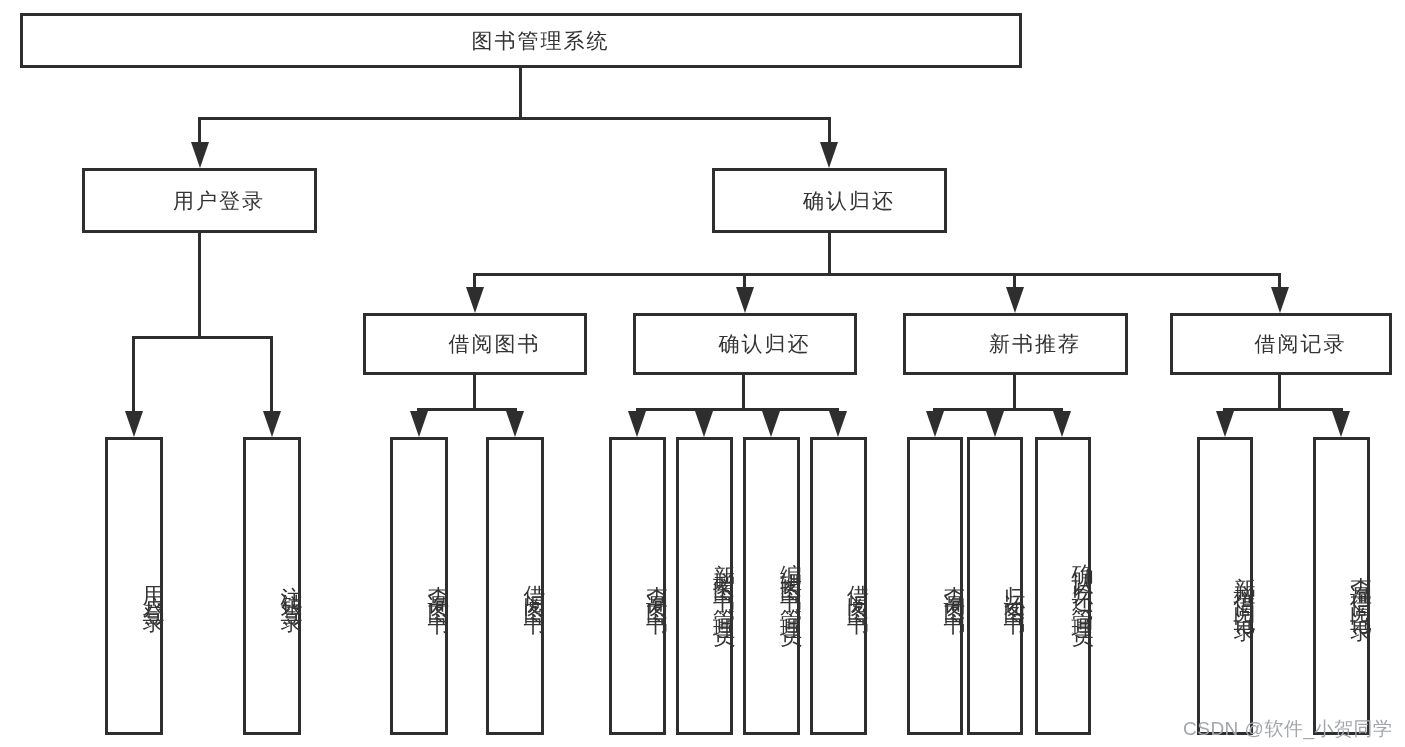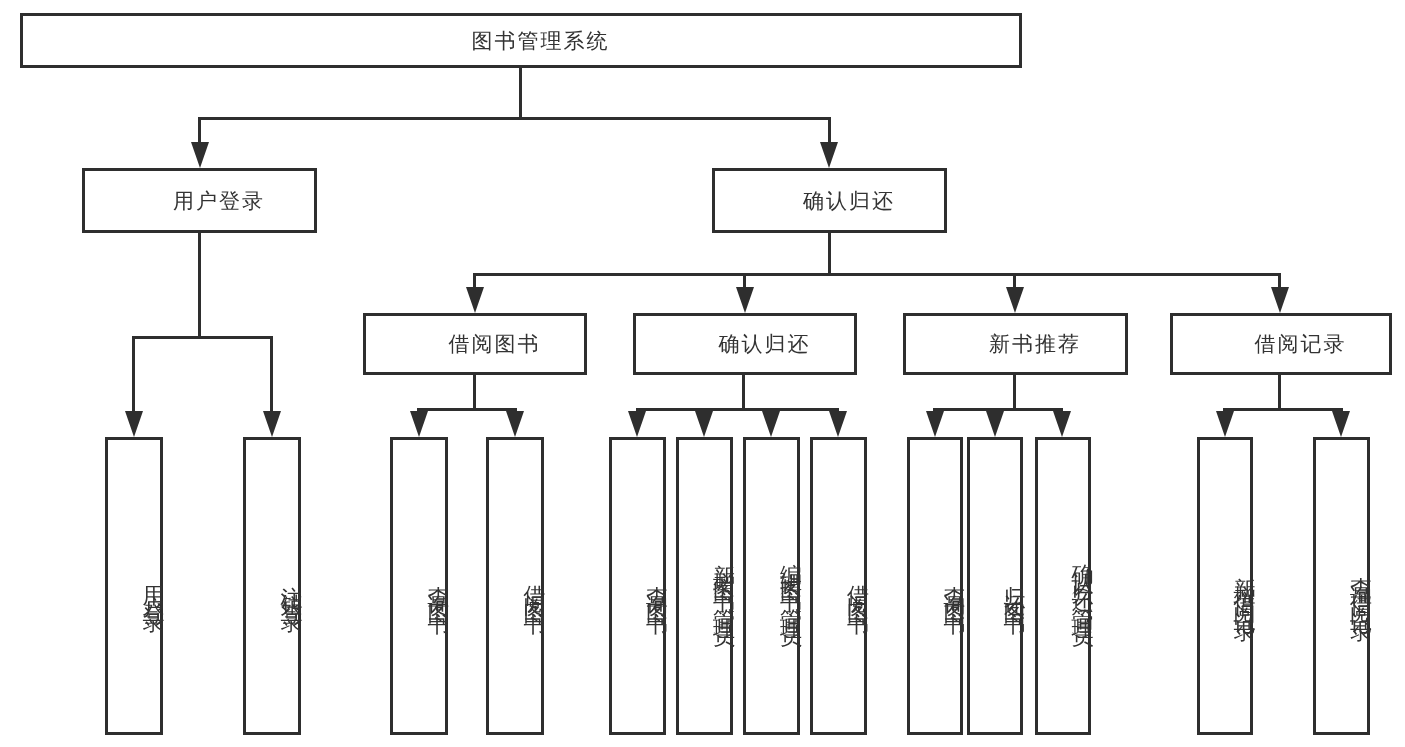--- a/index.html
+++ b/index.html
@@ -154,14 +154,15 @@
     <span class="lbl">确认归还（管理员）</span>
   </div>
 
   <div class="box leaf" style="left:1197px;top:437px;width:56px;height:298px;">
     <span class="lbl">新增借阅记录</span>
   </div>
   <div class="box leaf" style="left:1313px;top:437px;width:57px;height:298px;">
     <span class="lbl">查询借阅记录</span>
   </div>
 
+  <div class="watermark">CSDN @软件_小贺同学</div>
 
 </div>
 
 </body></html>

